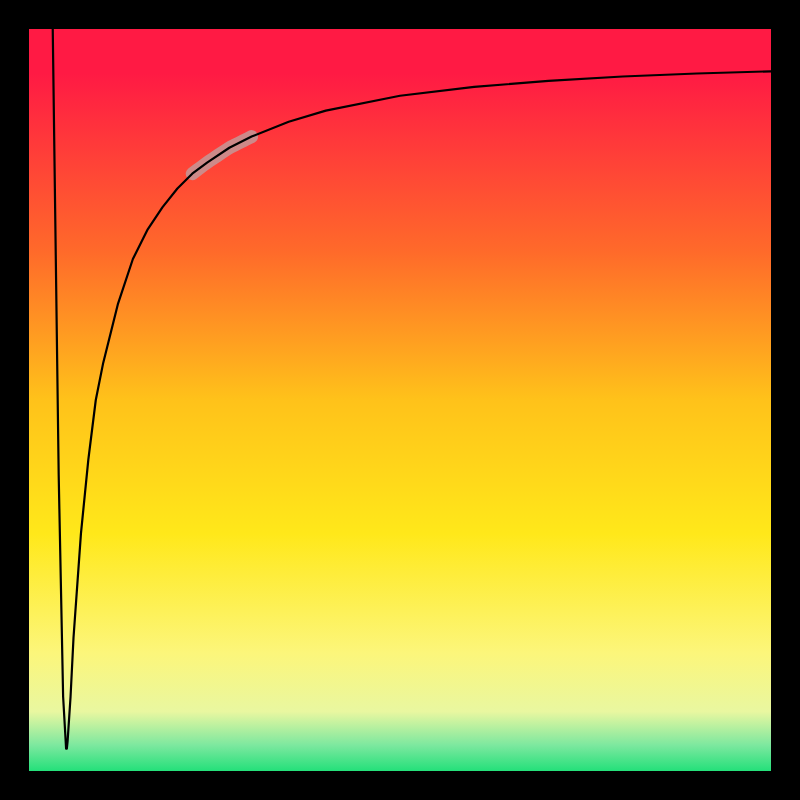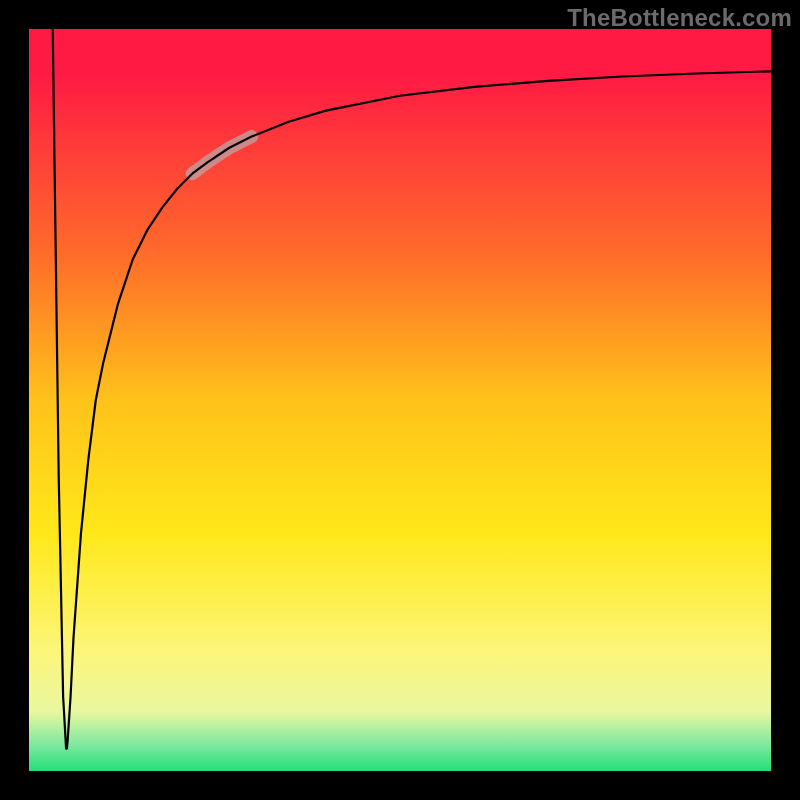--- a/index.html
+++ b/index.html
@@ -27,21 +27,20 @@
     z-index: 10;
   }
   svg {
     display: block;
   }
 </style>
 </head>
 <body>
 
 <div class="chart-container">
-  <div class="attribution">TheBottleneck.com</div>
   <svg id="chart-svg" width="800" height="800" viewBox="0 0 800 800">
     <defs>
       <linearGradient id="bg-grad" x1="0" y1="0" x2="0" y2="1">
           <stop offset="0%" stop-color="#ff1a44"></stop>
           <stop offset="6%" stop-color="#ff1a44"></stop>
           <stop offset="30%" stop-color="#ff6a2a"></stop>
           <stop offset="50%" stop-color="#ffc21a"></stop>
           <stop offset="68%" stop-color="#ffe81a"></stop>
           <stop offset="84%" stop-color="#fcf67a"></stop>
           <stop offset="92%" stop-color="#e9f7a0"></stop>

